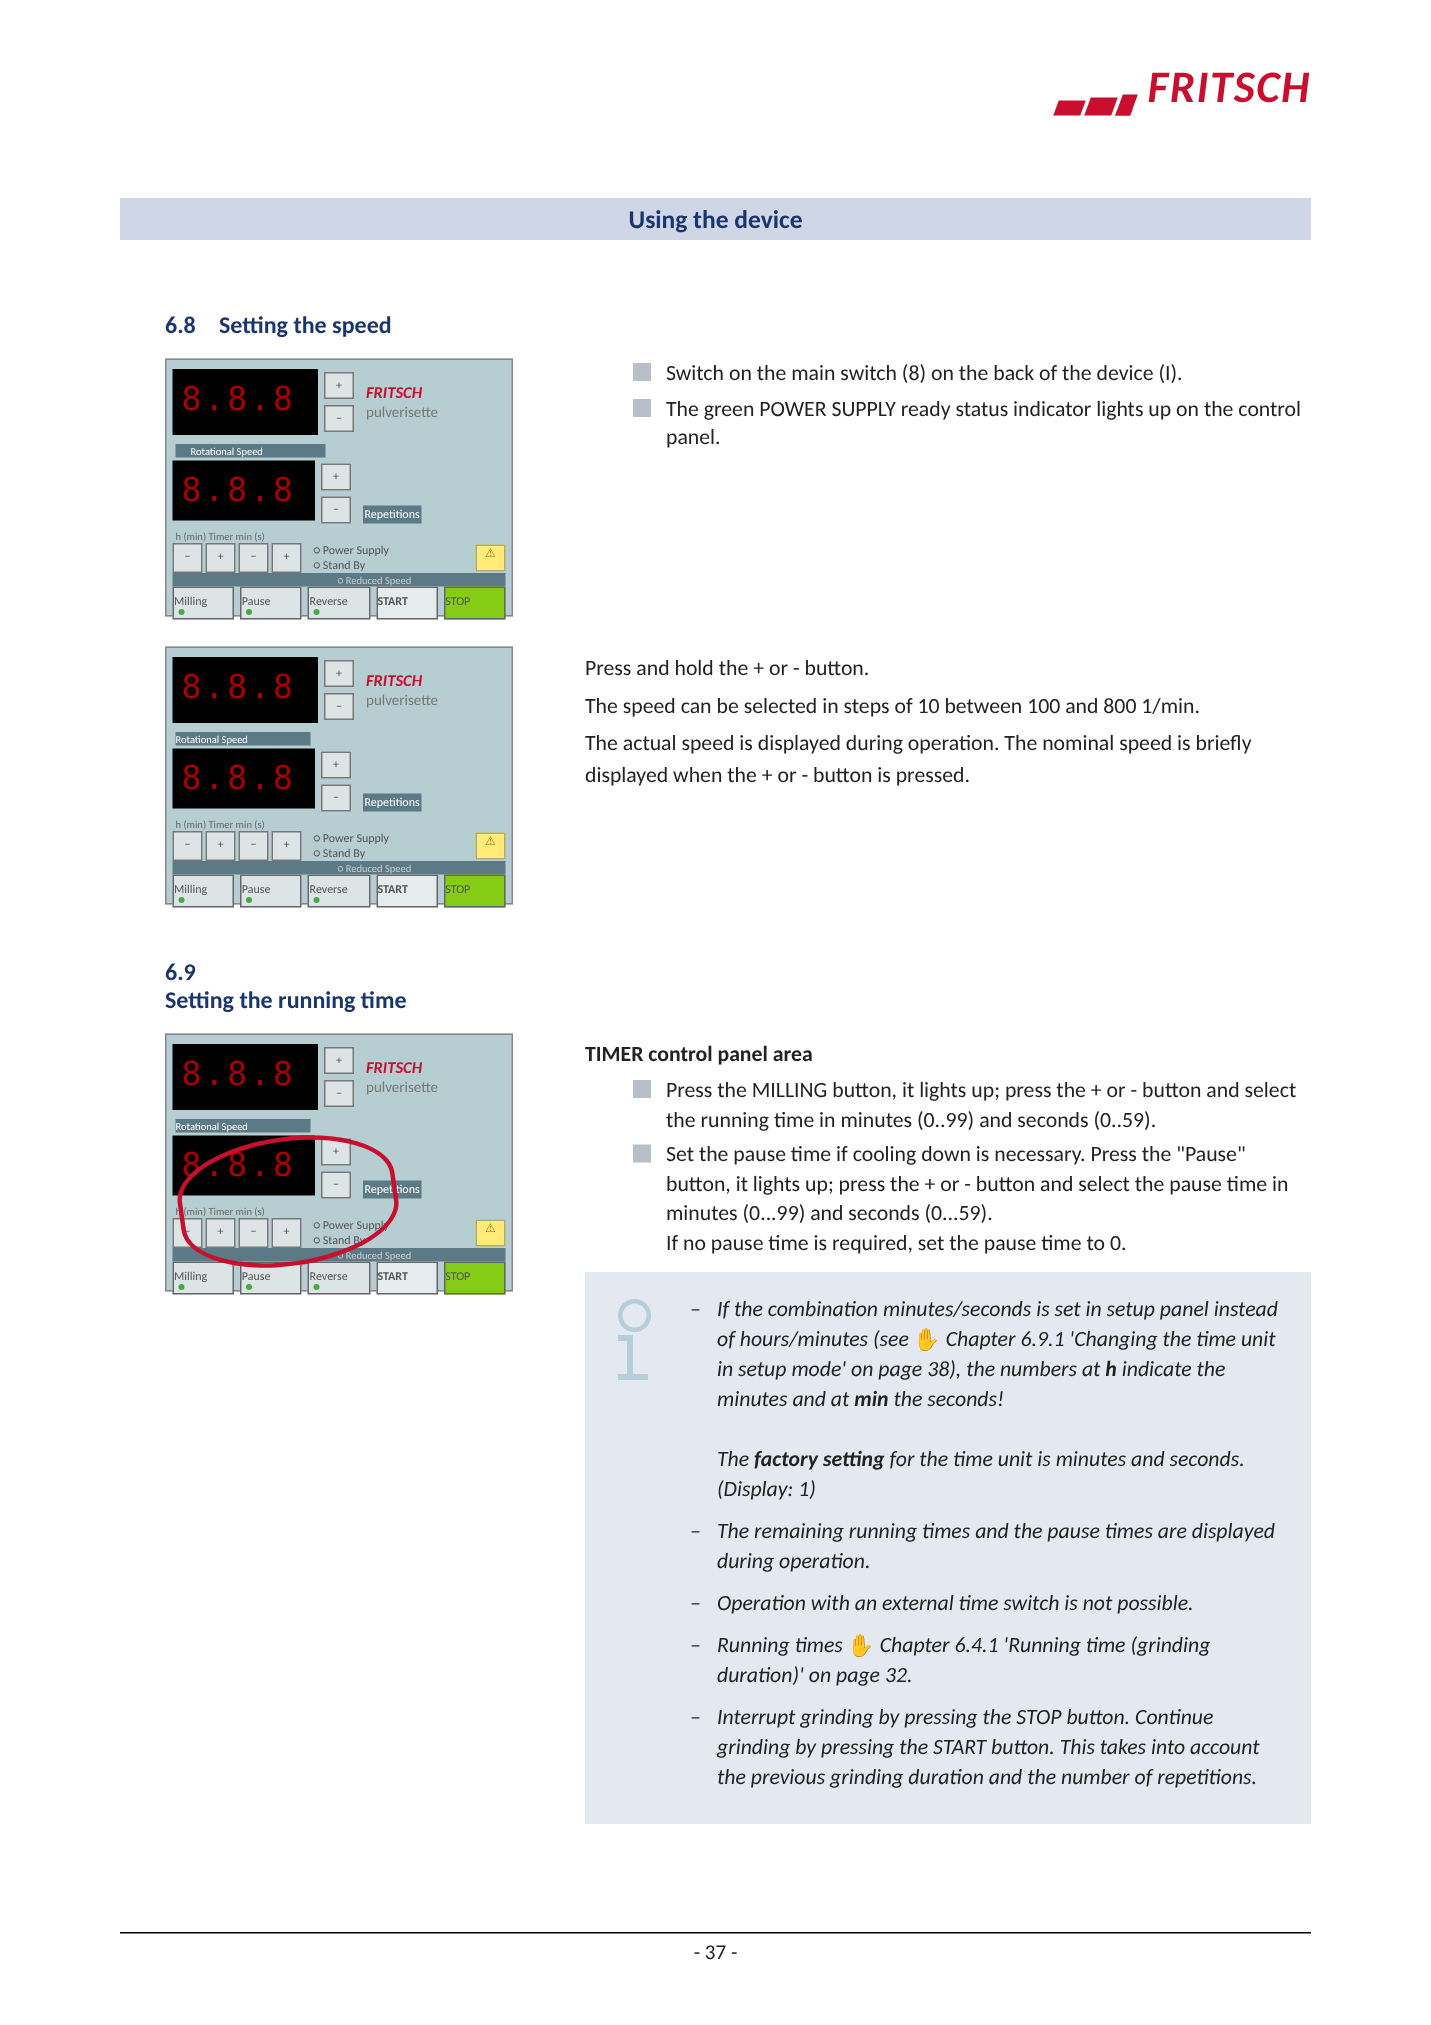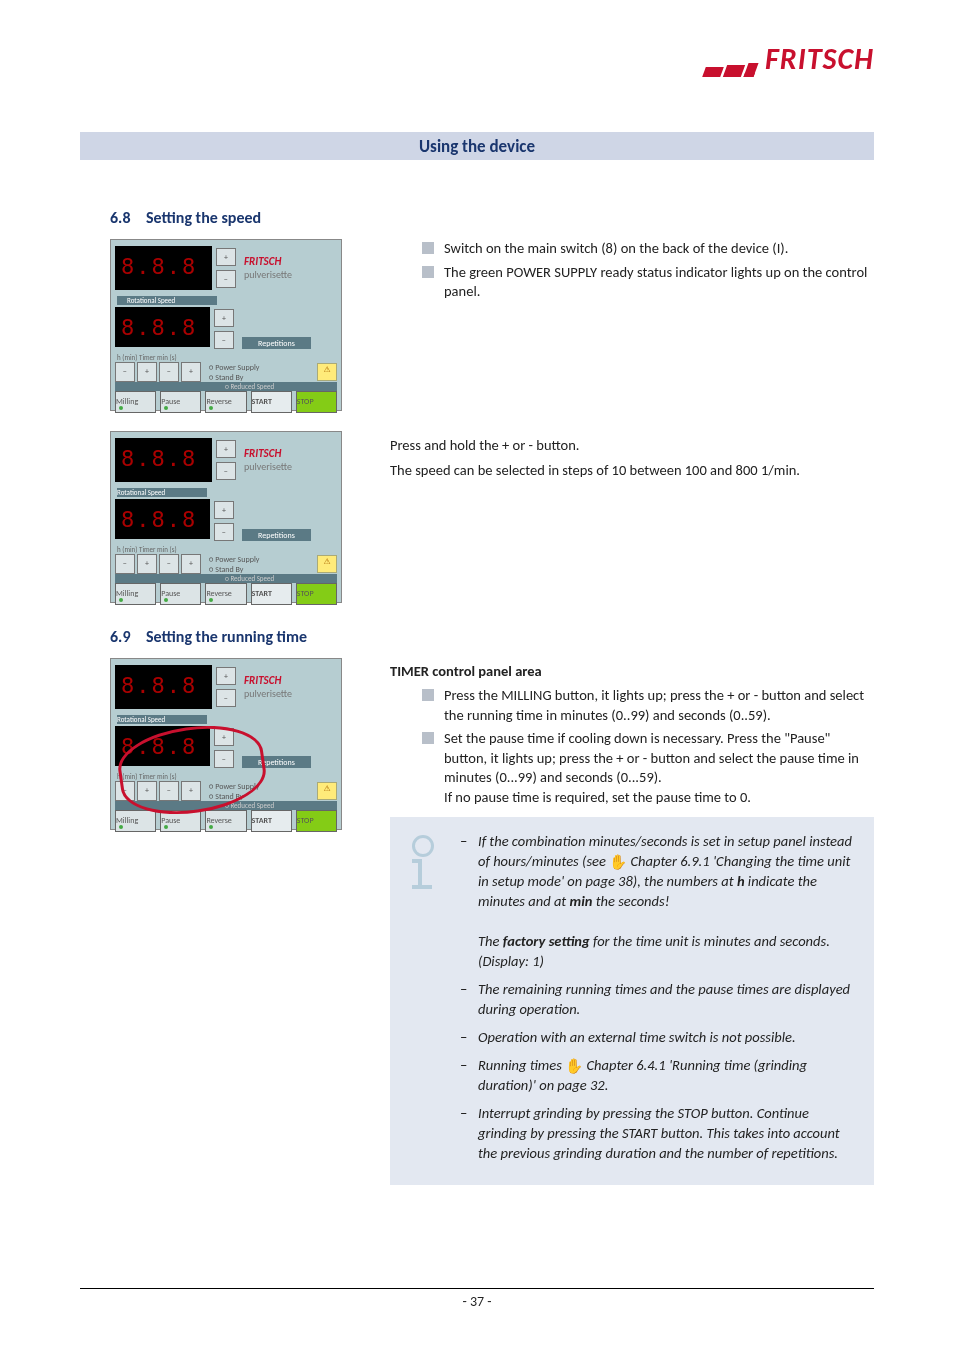--- a/index.html
+++ b/index.html
@@ -24,21 +24,21 @@
   .panel .top{display:flex;height:56px;}
   .disp{margin:6px 4px;flex:1;background:#000;position:relative;}
   .disp::after{content:"8.8.8";color:#a00;font-family:monospace;font-size:22px;letter-spacing:2px;position:absolute;left:6px;top:8px;}
   .pm{display:flex;flex-direction:column;justify-content:center;margin:6px 4px 6px 0;}
   .pm span{border:1px solid #777;width:18px;height:18px;text-align:center;line-height:16px;margin:2px 0;background:#dce4e6;}
   .brand{flex:1;display:flex;flex-direction:column;align-items:flex-start;justify-content:center;padding-left:4px;}
   .brand .f{color:#c8102e;font-style:italic;font-weight:bold;font-size:11px;}
   .brand .p{color:#777;font-size:10px;}
   .panel .mid{display:flex;height:48px;}
   .panel .mid .r{flex:1;padding:2px 4px;}
-  .panel .mid .r .lbl{background:#5b7a85;color:#fff;display:inline-block;padding:1px 16px;margin-top:30px;}
+  .panel .mid .r .lbl{background:#5b7a85;color:#fff;display:inline-block;padding:1px 1px;margin-top:30px;}
   .panel .btm{display:flex;height:30px;align-items:center;padding:0 4px;gap:2px;}
   .mini{border:1px solid #777;height:18px;width:18px;text-align:center;line-height:16px;background:#dce4e6;}
   .panel .status{flex:1;padding-left:6px;}
   .panel .warn{width:18px;height:16px;border:1px solid #aa7;background:#ffeb7a;color:#a60;text-align:center;}
   .panel .foot{display:flex;height:30px;align-items:center;padding:0 4px;gap:4px;}
   .fbtn{flex:1;border:1px solid #666;height:20px;text-align:left;line-height:18px;font-size:8px;position:relative;background:#dce4e6;}
   .fbtn .led{position:absolute;left:3px;bottom:2px;width:4px;height:4px;border-radius:50%;background:#4a4;}
   .fbtn.start{background:#e6ecee;font-weight:bold;}
   .fbtn.stop{background:#84cc16;font-weight:normal;}
   .sq{width:12px;height:12px;background:#b8bfc9;flex:none;margin-top:3px;margin-right:10px;}
@@ -181,24 +181,25 @@
             <div class="fbtn"><span class="led"></span><span>Pause</span></div>
             <div class="fbtn"><span class="led"></span><span>Reverse</span></div>
             <div class="fbtn start"><span>START</span></div>
             <div class="fbtn stop"><span>STOP</span></div>
           </div>
         </div>
       </div>
       <div class="col-right">
         <p class="body">Press and hold the + or - button.</p>
         <p class="body">The speed can be selected in steps of 10 between 100 and 800 1/min.</p>
+        <p class="body">The actual speed is displayed during operation. The nominal speed is briefly displayed when the + or - button is pressed.</p>
       </div>
     </div>
 
-    <h2 class="sec" style="margin-top:24px;">
+    <h2 class="sec" style="margin-top:36px;flex-direction:column;">
       <span class="num">6.9</span>
       <span>Setting the running time</span>
     </h2>
 
     <div class="row">
       <div class="col-left">
         <div class="panel" style="position:relative;">
           <div class="top">
             <div class="disp"></div>
             <div class="pm">

